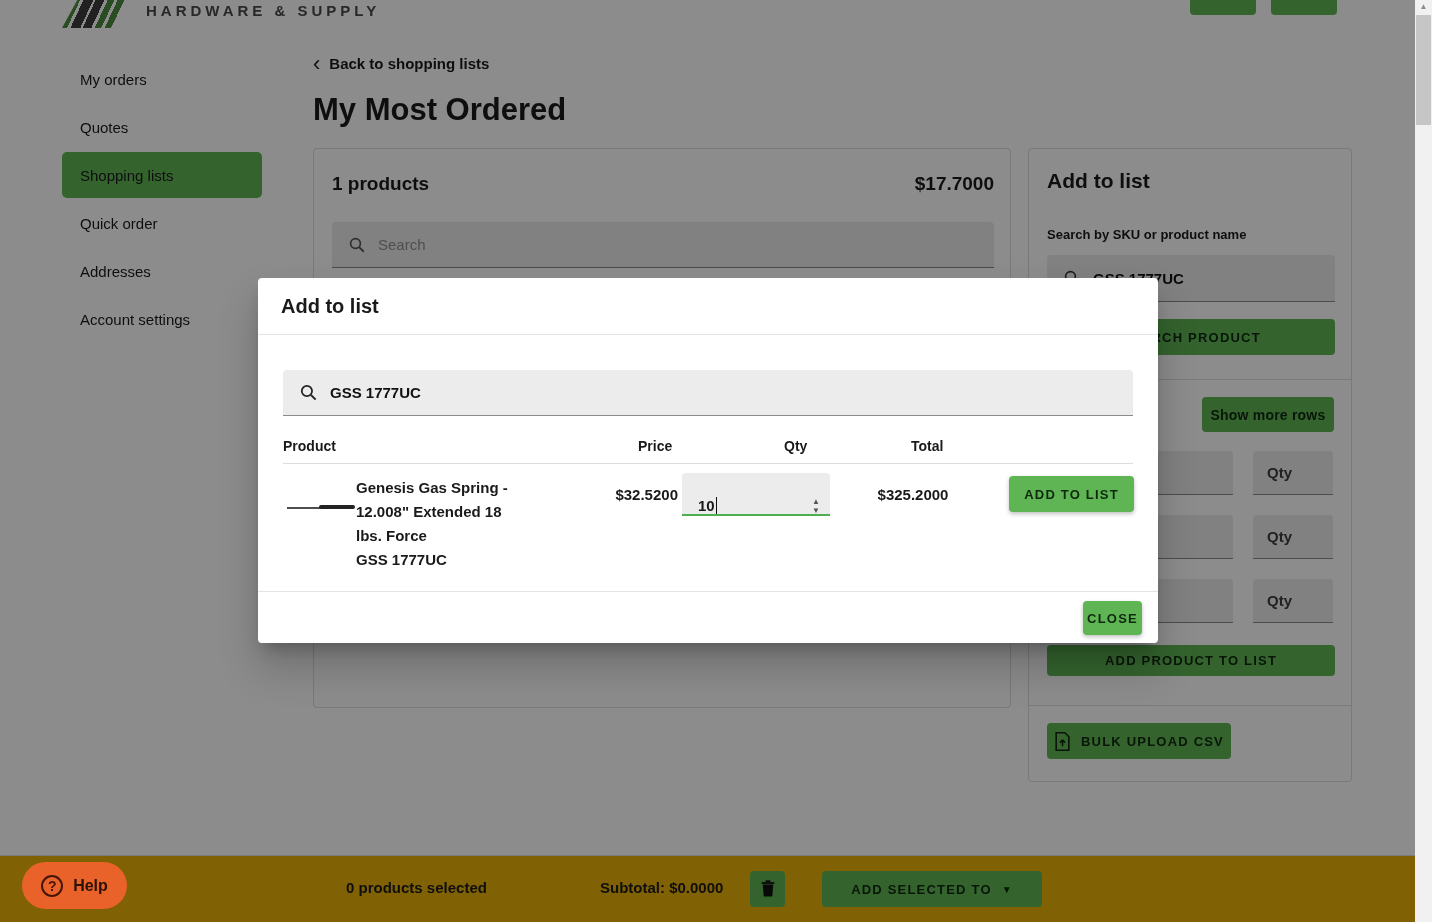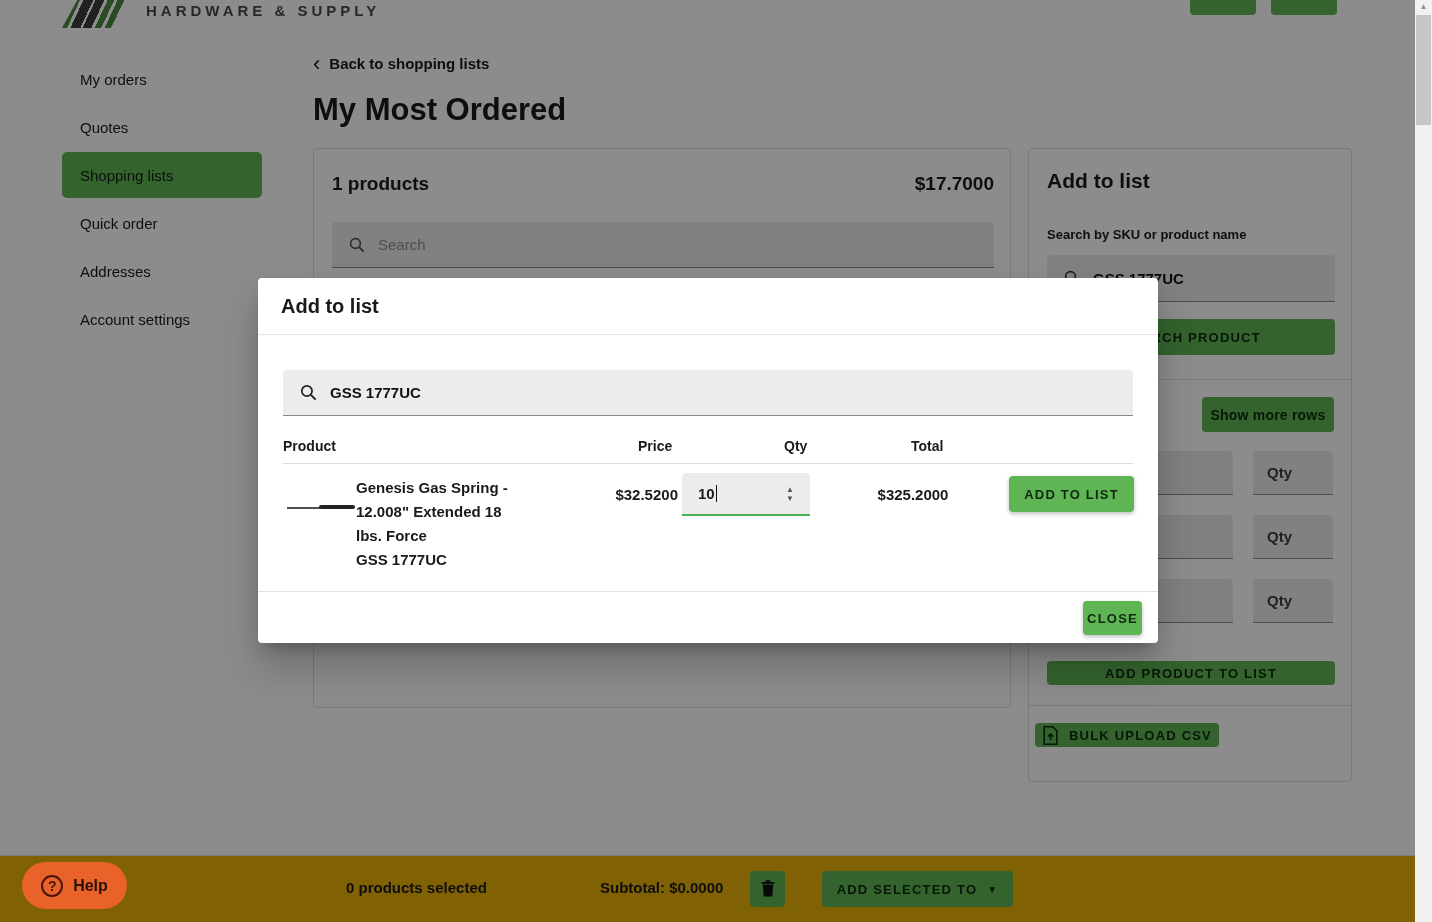--- a/index.html
+++ b/index.html
@@ -62,22 +62,22 @@
     font-size:13px; cursor:pointer; display:flex; align-items:center; justify-content:center; gap:10px; }
   #rp-search-btn { position:absolute; left:18px; top:170px; width:288px; height:36px; }
   .rp-divider { position:absolute; left:0; width:100%; border-top:1px solid #e0e0e0; }
   #rp-div1 { top:230px; } #rp-div2 { top:556px; }
   #rp-show-more { position:absolute; right:17px; top:248px; width:132px; height:35px;
     letter-spacing:0.2px; font-size:14px; text-transform:none; }
   .rp-row-input { position:absolute; left:18px; width:186px; height:44px; }
   .rp-qty-input { position:absolute; left:224px; width:80px; height:44px; padding:0 14px;
     font-size:15px; font-weight:700; outline:none; }
   .rp-qty-input::placeholder { color:#3d3d3d; font-weight:700; }
-  #rp-add-product { position:absolute; left:18px; top:496px; width:288px; height:24px;margin-top:16px; }
-  #rp-bulk { position:absolute; left:6px; top:574px; width:184px; height:24px; }
+  #rp-add-product { position:absolute; left:18px; top:496px; width:288px; height:31px; }
+  #rp-bulk { position:absolute; left:18px; top:574px; width:184px; height:36px; }
 
   
   .modal { position:absolute; left:258px; top:278px; width:900px; height:365px; background:#fff;
     border-radius:4px; z-index:20;
     box-shadow:0 11px 15px -7px rgba(0,0,0,.25), 0 24px 38px 3px rgba(0,0,0,.18); }
   .modal-header { position:absolute; left:0; top:0; width:100%; height:57px;
     border-bottom:1px solid #e3e3e3; display:flex; align-items:center; padding-left:23px; }
   .modal-title { font-size:20px; font-weight:800; }
   #modal-search { left:25px; top:92px; width:850px; height:46px; }
   #modal-search input { font-weight:700; color:#111; }
@@ -87,43 +87,43 @@
 
   .prod-img { position:absolute; left:27px; top:200px; width:70px; height:60px; }
   .spring-thin { position:absolute; left:2px; top:29px; width:34px; height:2px; background:#4d4d4d; }
   .spring-thick { position:absolute; left:34px; top:27px; width:36px; height:4px; background:#222;
     border-radius:2px; }
   .prod-name { position:absolute; left:98px; top:198px; width:172px; font-size:15px;
     font-weight:800; line-height:24px; }
   .prod-sku { margin-top:0; font-weight:800; }
   .m-price { position:absolute; left:340px; top:208px; width:80px; text-align:right;
     font-size:15px; font-weight:800; }
-  .qty-box { position:absolute; left:424px; top:195px; width:128px; height:43px;
+  .qty-box { position:absolute; left:424px; top:195px; width:148px; height:43px;
     background:#ececec; border-radius:4px 4px 0 0; border-bottom:2px solid #4caf50;
-    display:flex; align-items:center; padding:0 16px 0 16px; cursor:text; }
+    display:flex; align-items:flex-end; padding:0 10px 0 16px; cursor:text; }
   .qty-val { font-size:15px; font-weight:700; }
   .qty-caret { display:inline-block; width:1px; height:17px; background:#111; margin-left:1px;
     vertical-align:middle; }
   .spinners { margin-left:auto; display:flex; flex-direction:column; align-items:center;
     gap:2px; cursor:pointer; }
   .spinners span { font-size:8px; line-height:7px; color:#555; }
   .m-total { position:absolute; left:600px; top:208px; width:110px; text-align:center;
     font-size:15px; font-weight:800; }
   #modal-add-btn { position:absolute; left:751px; top:198px; width:125px; height:36px;
     box-shadow:0 2px 4px rgba(0,0,0,.25); }
   #modal-close-btn { position:absolute; left:825px; top:323px; width:59px; height:34px;
     box-shadow:0 2px 4px rgba(0,0,0,.25); }
 
   
   .footer-bar { position:absolute; left:0; top:855px; width:1415px; height:67px; background:#eab308;
     border-top:1px solid #e0e0e0; }
   .f-selected { position:absolute; left:346px; top:23px; font-size:15px; font-weight:700; }
   .f-subtotal { position:absolute; left:600px; top:23px; font-size:15px; font-weight:800; }
   #f-trash { position:absolute; left:750px; top:15px; width:35px; height:36px; }
-  #f-add-selected { position:absolute; left:822px; top:15px; width:191px; height:36px; }
+  #f-add-selected { position:absolute; left:822px; top:15px; width:220px; height:36px; }
   .caret-down { font-size:10px; }
 
   
   .help-btn { position:absolute; left:22px; top:862px; width:105px; height:47px;
     background:var(--orange); border:none; border-radius:24px; z-index:30; cursor:pointer;
     display:flex; align-items:center; justify-content:center; gap:10px; }
   .help-q { width:22px; height:22px; border:2px solid #471507; border-radius:50%;
     color:#471507; font-size:14px; font-weight:800; display:flex; align-items:center;
     justify-content:center; }
   .help-label { font-size:16px; font-weight:800; color:#2b1106; }

